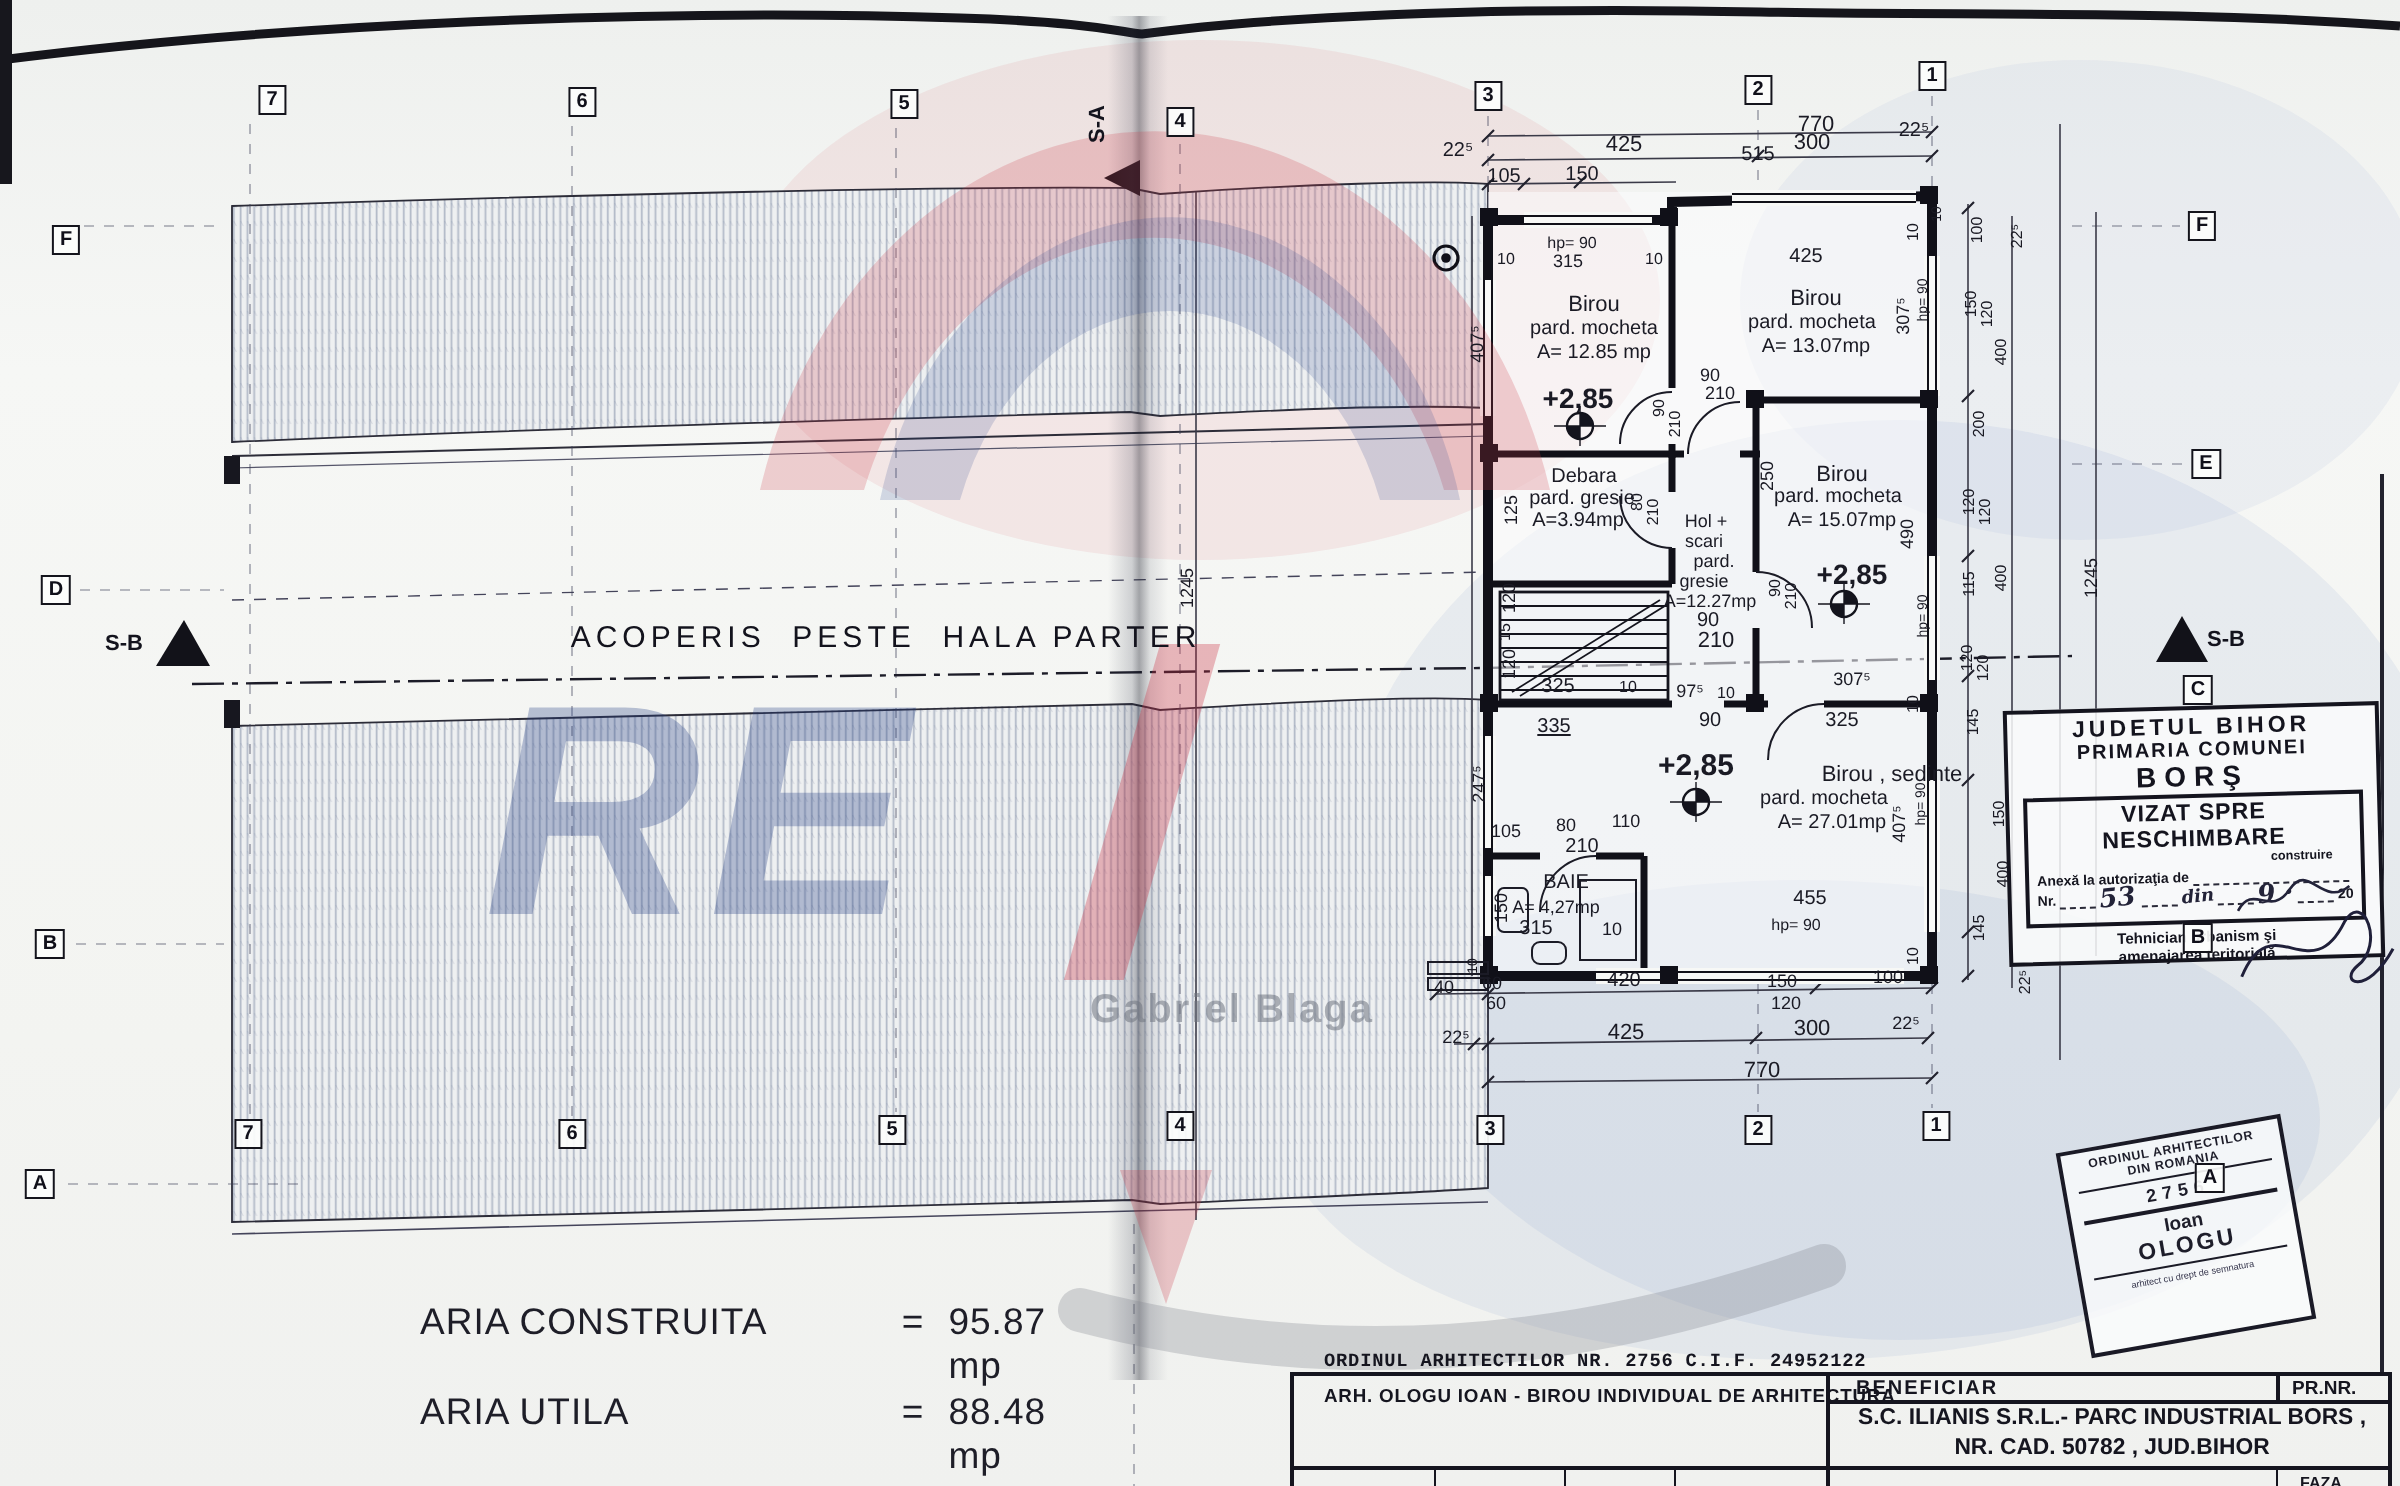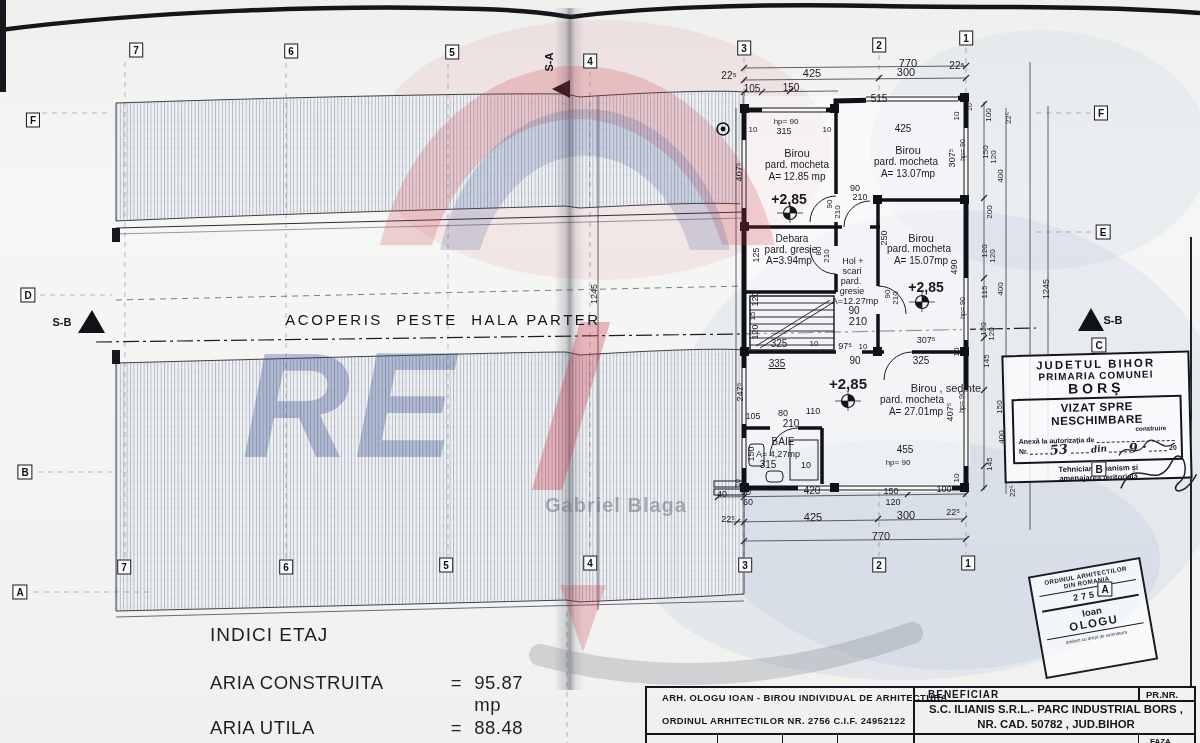--- a/index.html
+++ b/index.html
@@ -52,21 +52,21 @@
   #oar .o2{font-size:6.2px;font-weight:700;letter-spacing:.4px;}
   #oar hr{border:none;border-top:1.4px solid #1a1a26;margin:2px 6px;}
   #oar .num{font-size:9px;font-weight:700;letter-spacing:3px;}
   #oar .fn{font-size:9.5px;font-weight:600;margin-top:2px;}
   #oar .ln{font-size:11.5px;font-weight:700;letter-spacing:1.5px;}
   #oar .ft{font-size:4.6px;margin-top:3px;color:#33334a;}
   
   #tblock{position:absolute;left:0;top:0;width:1200px;height:743px;z-index:6;pointer-events:none;color:#15151f;}
   .tl{position:absolute;background:#15151f;}
   #tb-arch1{position:absolute;left:662px;top:692px;font-size:9.4px;font-weight:700;letter-spacing:.4px;}
-  #tb-arch2{position:absolute;left:662px;top:715px;font-size:9.4px;font-weight:700;letter-spacing:.4px;}
+  #tb-arch2{position:absolute;left:662px;top:675px;font-size:9.4px;font-weight:700;letter-spacing:.4px;font-family:Liberation Mono, monospace;}
   #tb-ben{position:absolute;left:928px;top:689px;font-size:10px;font-weight:700;letter-spacing:1px;}
   #tb-pr{position:absolute;left:1146px;top:689px;font-size:9.5px;font-weight:700;}
   #tb-b1{position:absolute;left:916px;top:703px;width:280px;text-align:center;font-size:11.4px;font-weight:700;}
   #tb-b2{position:absolute;left:916px;top:718px;width:280px;text-align:center;font-size:11.4px;font-weight:700;}
   #tb-faza{position:absolute;left:1150px;top:737px;font-size:8px;font-weight:700;}
 </style>
 </head>
 <body>
 
 <div id="canvas">
@@ -273,21 +273,20 @@
       <path d="M560,585 L606,585 L583,652 Z" fill="rgba(206,58,72,0.26)"></path>
       <path d="M540,655 Q720,702 912,633" stroke="rgba(130,132,142,0.30)" stroke-width="22" fill="none" stroke-linecap="round"></path>
     </svg>
     <div class="wm-letter" style="left:242px;top:330px;">RE</div>
     <div id="wm-slash"></div>
     <div id="wm-agent">Gabriel Blaga</div>
   </div>
 
 
   <div id="indici">
-    <div class="t">INDICI ETAJ</div>
     <div class="row r1">
       <span class="lab">ARIA CONSTRUITA</span>
       <span class="eq">=</span>
       <span>95.87 mp</span>
     </div>
     <div class="row">
       <span class="lab">ARIA UTILA</span>
       <span class="eq">=</span>
       <span>88.48 mp</span>
     </div>
@@ -363,21 +362,21 @@
 
   <div class="layer" id="annot-layer">
       <span class="ann roof" style="left: 443px; top: 319px; font-size: 15px; transform: translate(-50%, -50%);">ACOPERIS  PESTE  HALA PARTER</span>
       <span class="ann" style="left: 908px; top: 63px; font-size: 11px; transform: translate(-50%, -50%);">770</span>
       <span class="ann" style="left: 729px; top: 76px; font-size: 10px; transform: translate(-50%, -50%);">22⁵</span>
       <span class="ann" style="left: 812px; top: 73px; font-size: 11px; transform: translate(-50%, -50%);">425</span>
       <span class="ann" style="left: 906px; top: 72px; font-size: 11px; transform: translate(-50%, -50%);">300</span>
       <span class="ann" style="left: 957px; top: 66px; font-size: 10px; transform: translate(-50%, -50%);">22⁵</span>
       <span class="ann" style="left: 752px; top: 89px; font-size: 10px; transform: translate(-50%, -50%);">105</span>
       <span class="ann" style="left: 791px; top: 88px; font-size: 10px; transform: translate(-50%, -50%);">150</span>
-      <span class="ann" style="left: 879px; top: 99px; font-size: 10px; transform: translate(-50%, -50%);">515</span>
+      <span class="ann" style="left: 879px; top: 78px; font-size: 10px; transform: translate(-50%, -50%);">515</span>
       <span class="ann" style="left: 786px; top: 122px; font-size: 8px; transform: translate(-50%, -50%);">hp= 90</span>
       <span class="ann" style="left: 784px; top: 131px; font-size: 9px; transform: translate(-50%, -50%);">315</span>
       <span class="ann" style="left: 753px; top: 130px; font-size: 8px; transform: translate(-50%, -50%);">10</span>
       <span class="ann" style="left: 827px; top: 130px; font-size: 8px; transform: translate(-50%, -50%);">10</span>
       <span class="ann" style="left: 797px; top: 153px; font-size: 11px; transform: translate(-50%, -50%);">Birou</span>
       <span class="ann" style="left: 797px; top: 165px; font-size: 10px; transform: translate(-50%, -50%);">pard. mocheta</span>
       <span class="ann" style="left: 797px; top: 177px; font-size: 10px; transform: translate(-50%, -50%);">A= 12.85 mp</span>
       <span class="ann" style="left: 789px; top: 199px; font-size: 14px; font-weight: 700; transform: translate(-50%, -50%);">+2,85</span>
       <span class="ann" style="left: 903px; top: 129px; font-size: 10px; transform: translate(-50%, -50%);">425</span>
       <span class="ann" style="left: 908px; top: 150px; font-size: 11px; transform: translate(-50%, -50%);">Birou</span>
@@ -393,21 +392,21 @@
       <span class="ann" style="left: 838px; top: 212px; font-size: 8px; transform: translate(-50%, -50%) rotate(-90deg);">210</span>
       <span class="ann" style="left: 884px; top: 238px; font-size: 9px; transform: translate(-50%, -50%) rotate(-90deg);">250</span>
       <span class="ann" style="left: 792px; top: 239px; font-size: 10px; transform: translate(-50%, -50%);">Debara</span>
       <span class="ann" style="left: 791px; top: 250px; font-size: 10px; transform: translate(-50%, -50%);">pard. gresie</span>
       <span class="ann" style="left: 789px; top: 261px; font-size: 10px; transform: translate(-50%, -50%);">A=3.94mp</span>
       <span class="ann" style="left: 756px; top: 255px; font-size: 9px; transform: translate(-50%, -50%) rotate(-90deg);">125</span>
       <span class="ann" style="left: 819px; top: 251px; font-size: 8px; transform: translate(-50%, -50%) rotate(-90deg);">80</span>
       <span class="ann" style="left: 827px; top: 256px; font-size: 8px; transform: translate(-50%, -50%) rotate(-90deg);">210</span>
       <span class="ann" style="left: 853px; top: 261px; font-size: 9px; transform: translate(-50%, -50%);">Hol +</span>
       <span class="ann" style="left: 852px; top: 271px; font-size: 9px; transform: translate(-50%, -50%);">scari</span>
-      <span class="ann" style="left: 851px; top: 281px; font-size: 9px; transform: translate(-50%, -50%);">pard.</span>
+      <span class="ann" style="left: 851px; top: 281px; font-size: 9px; transform: translate(-50%, -50%); padding-left: 12px;">pard.</span>
       <span class="ann" style="left: 852px; top: 291px; font-size: 9px; transform: translate(-50%, -50%);">gresie</span>
       <span class="ann" style="left: 855px; top: 301px; font-size: 9px; transform: translate(-50%, -50%);">A=12.27mp</span>
       <span class="ann" style="left: 854px; top: 311px; font-size: 10px; transform: translate(-50%, -50%);">90</span>
       <span class="ann" style="left: 858px; top: 321px; font-size: 11px; transform: translate(-50%, -50%);">210</span>
       <span class="ann" style="left: 921px; top: 238px; font-size: 11px; transform: translate(-50%, -50%);">Birou</span>
       <span class="ann" style="left: 919px; top: 249px; font-size: 10px; transform: translate(-50%, -50%);">pard. mocheta</span>
       <span class="ann" style="left: 921px; top: 261px; font-size: 10px; transform: translate(-50%, -50%);">A= 15.07mp</span>
       <span class="ann" style="left: 926px; top: 287px; font-size: 14px; font-weight: 700; transform: translate(-50%, -50%);">+2,85</span>
       <span class="ann" style="left: 888px; top: 294px; font-size: 8px; transform: translate(-50%, -50%) rotate(-90deg);">90</span>
       <span class="ann" style="left: 896px; top: 298px; font-size: 8px; transform: translate(-50%, -50%) rotate(-90deg);">210</span>

